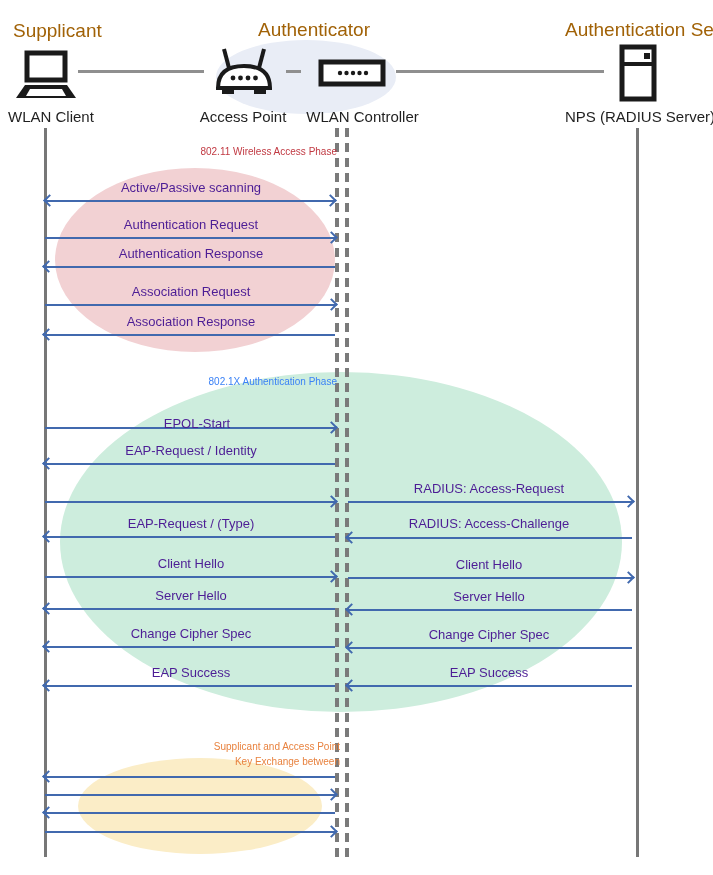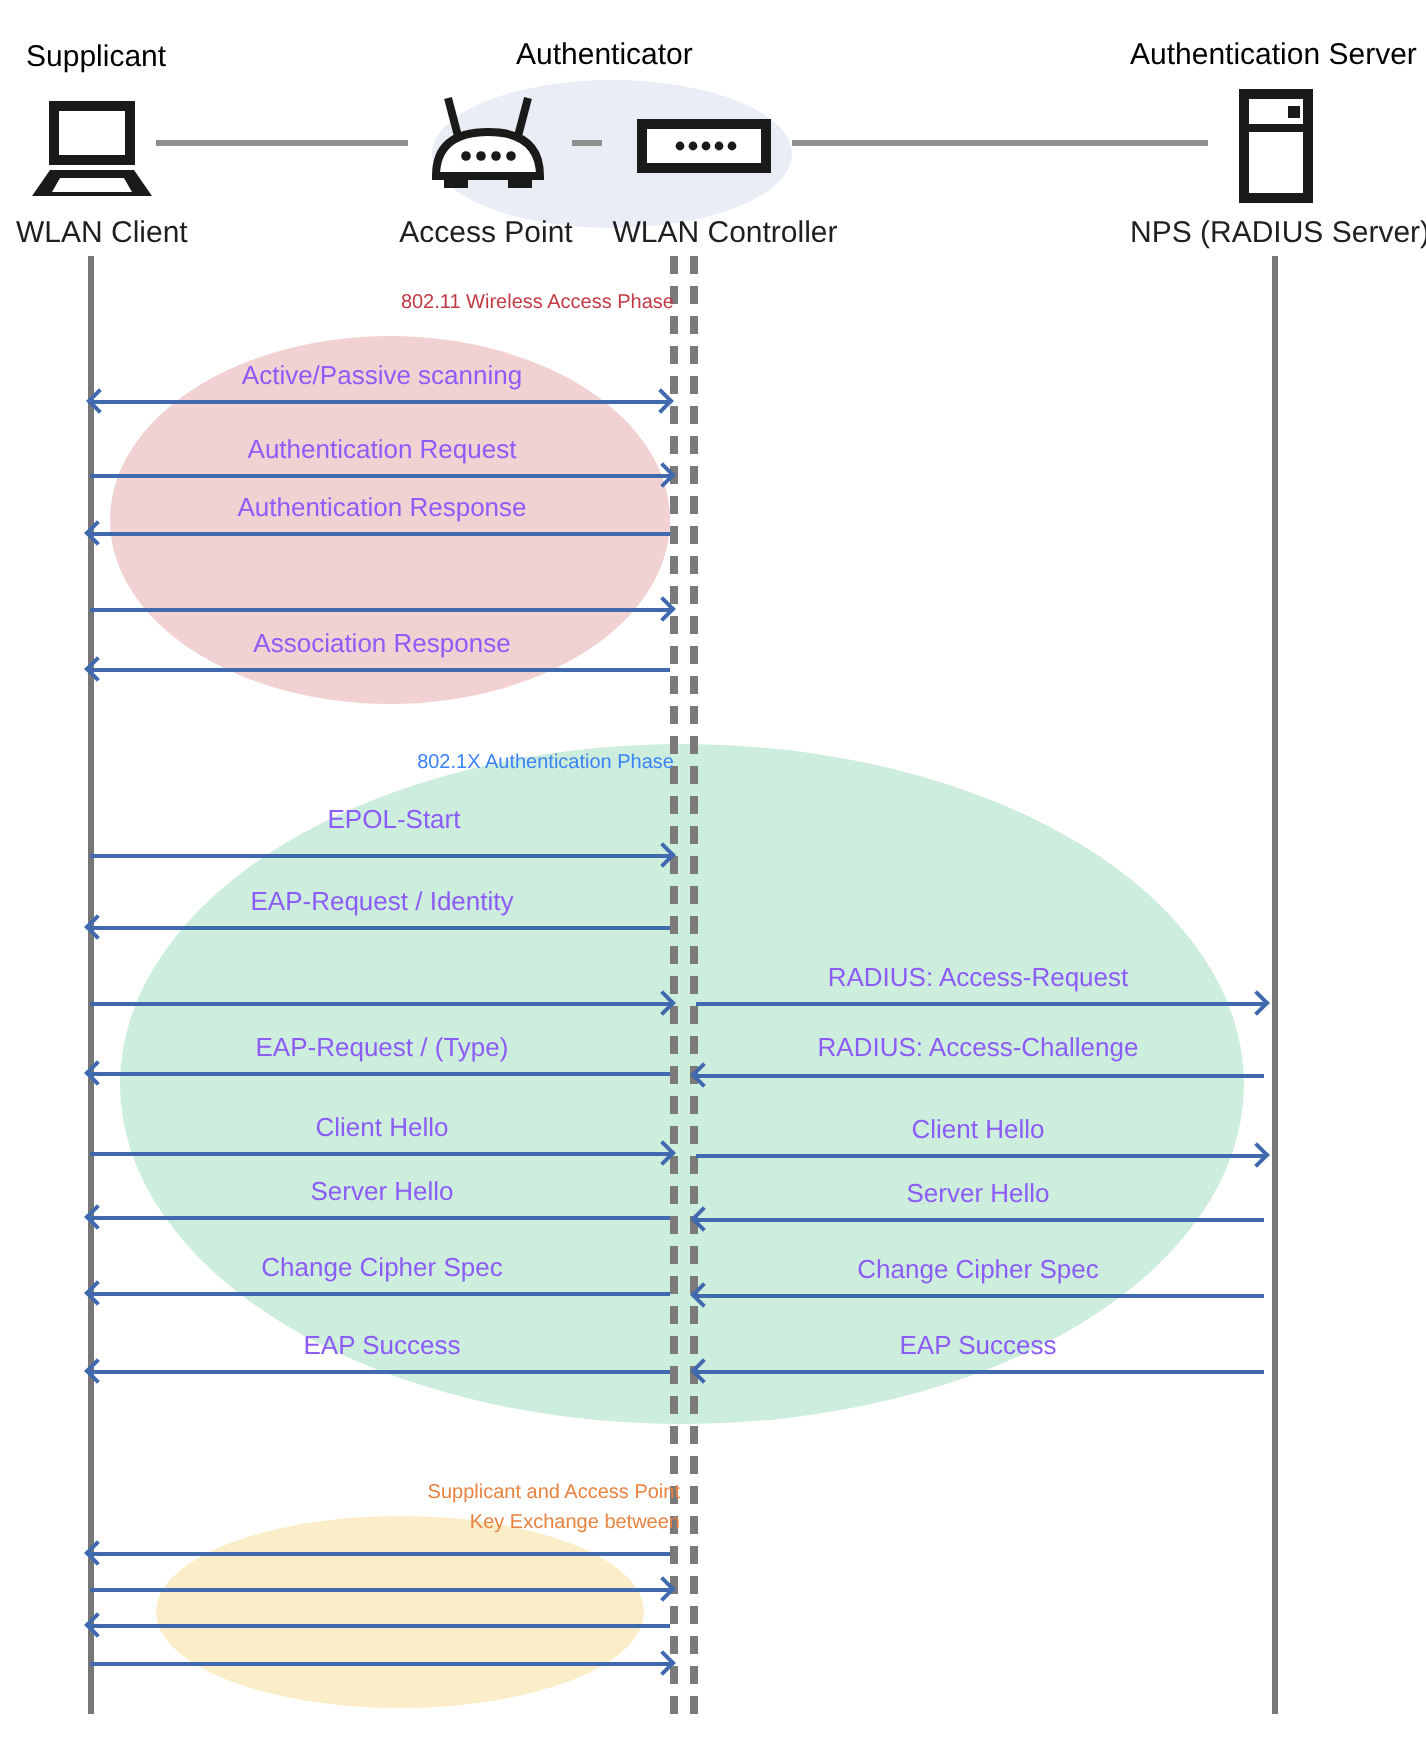--- a/index.html
+++ b/index.html
@@ -1,21 +1,21 @@
 <!DOCTYPE html>
 <html><head>
 <meta charset="utf-8">
 <style>
   * { margin:0; padding:0; box-sizing:border-box; }
   body { background:#fff; }
   .canvas { position:relative; width:713px; height:875px; background:#ffffff;
             font-family:"Liberation Sans", sans-serif; overflow:hidden; }
 
   
-  .role-label { position:absolute; font-size:15px; color:#000000; white-space:nowrap; z-index:6; }
+  .role-label { position:absolute; font-size:19px; color:#a16207; white-space:nowrap; z-index:6; }
   .dev-label  { position:absolute; font-size:15px; color:#1f1f1f; white-space:nowrap; z-index:6; text-align:center; }
   .icon { position:absolute; z-index:6; }
   .connector { position:absolute; height:3px; background:#8f8f8f; z-index:5; }
 
   
   .ellipse { position:absolute; border-radius:50%; z-index:1; }
   .auth-bg   { left:216px; top:40px;  width:180px; height:74px;  background:#e9edf6; z-index:0; }
   .phase1-el { left:55px;  top:168px; width:280px; height:184px; background:#f2d1d3; }
   .phase2-el { left:60px;  top:372px; width:562px; height:340px; background:#cdeddd; }
   .phase3-el { left:78px;  top:758px; width:244px; height:96px;  background:#fbedc7; }
@@ -24,21 +24,21 @@
   .lifeline { position:absolute; top:128px; height:729px; width:3px; background:#777777; z-index:2; }
   .lifeline.dashed { width:4px; background:repeating-linear-gradient(to bottom,#7a7a7a 0 9px, rgba(0,0,0,0) 9px 15px); }
 
   
   .arrow { position:absolute; height:2px; background:#4169ae; z-index:3; }
   .hd { position:absolute; width:9px; height:9px; border:0 solid #4169ae; }
   .hd.r { right:-1px; top:-4px; border-top-width:2px; border-right-width:2px; transform:rotate(45deg); }
   .hd.l { left:-1px;  top:-4px; border-top-width:2px; border-left-width:2px;  transform:rotate(-45deg); }
 
   
-  .msg-label { position:absolute; font-size:13px; color:#8b5cf6; text-align:center;
+  .msg-label { position:absolute; font-size:13px; color:#4c1d95; text-align:center;
                white-space:nowrap; z-index:4; }
   .msg-label.lcol { left:45px; width:292px; }
   .msg-label.rcol { left:346px; width:286px; }
   .phase-title { position:absolute; font-size:10px; text-align:right; white-space:nowrap; z-index:4; }
   .pt-red    { color:#c13942; left:45px; width:292px; top:146px; }
   .pt-green  { color:#3b82f6; left:45px; width:292px; top:376px; }
   .pt-orange { color:#e8823f; left:40px; width:300px; }
 </style>
 </head>
 <body>
@@ -126,30 +126,31 @@
   <div class="msg-label lcol" style="top:217px;">Authentication Request</div>
   <div class="arrow" style="left:45px; top:237px; width:290px;">
       <span class="hd r"></span>
     </div>
 
   <div class="msg-label lcol" style="top:246px;">Authentication Response</div>
   <div class="arrow" style="left:45px; top:266px; width:290px;">
       <span class="hd l"></span>
     </div>
 
+  <div class="msg-label lcol" style="top:284px;">Association Request</div>
   <div class="arrow" style="left:45px; top:304px; width:290px;">
       <span class="hd r"></span>
     </div>
 
   <div class="msg-label lcol" style="top:314px;">Association Response</div>
   <div class="arrow" style="left:45px; top:334px; width:290px;">
       <span class="hd l"></span>
     </div>
 
-  <div class="msg-label lcol" style="top:402px;padding-left:12px;">EPOL-Start</div>
+  <div class="msg-label lcol" style="top:416px;padding-left:12px;">EPOL-Start</div>
   <div class="arrow" style="left:45px; top:427px; width:290px;">
       <span class="hd r"></span>
     </div>
 
   <div class="msg-label lcol" style="top:443px;">EAP-Request / Identity</div>
   <div class="arrow" style="left:45px; top:463px; width:290px;">
       <span class="hd l"></span>
     </div>
 
   <div class="arrow" style="left:45px; top:501px; width:290px;">

